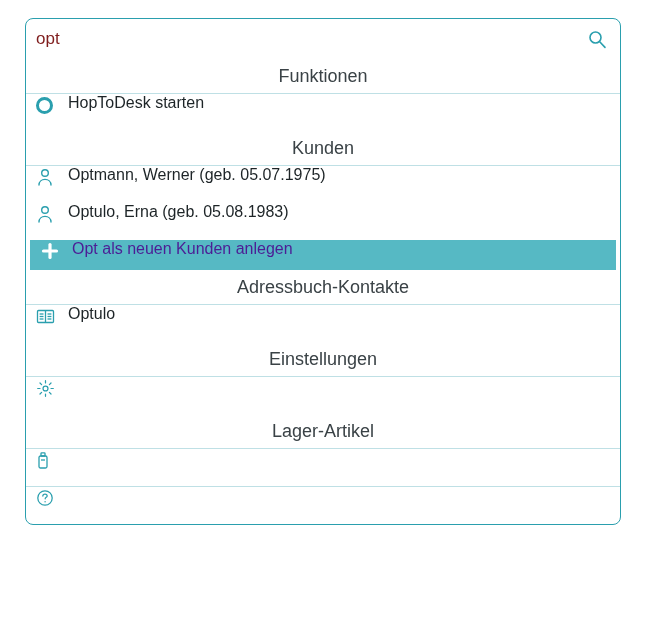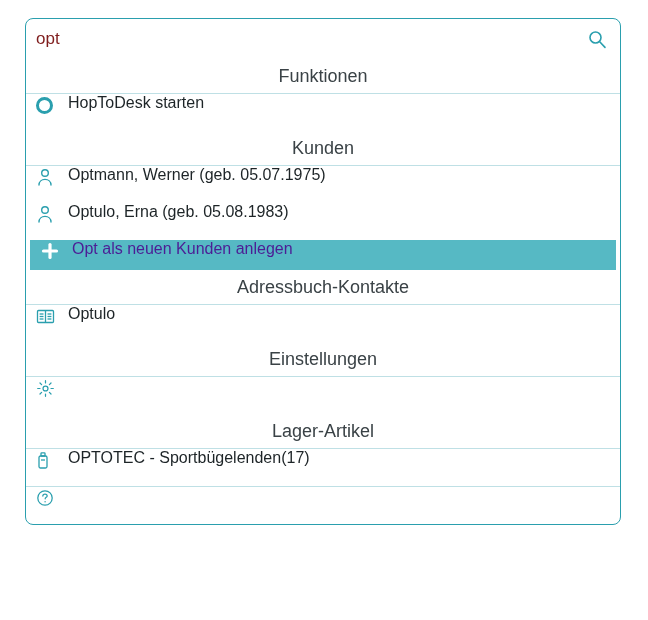--- a/index.html
+++ b/index.html
@@ -186,21 +186,20 @@
         </div>
         <div class="group-header">Lager-Artikel</div>
         <div class="row">
           <span class="ico">
             <svg width="14" height="19" viewBox="0 0 14 19" fill="none" stroke="currentColor" stroke-width="1.3">
               <rect x="3" y="5" width="8" height="12" rx="1.5"></rect>
               <rect x="5" y="1.8" width="4" height="3.2" rx="0.6"></rect>
               <line x1="5" y1="9" x2="9" y2="9"></line>
             </svg>
           </span>
-          <span class="label">OPTOTEC - Sportbügelenden(17)</span>
         </div>
       </div>
 
     <div class="row last">
       <span class="ico">
         <svg width="18" height="18" viewBox="0 0 20 20" fill="none" stroke="currentColor" stroke-width="1.4">
           <circle cx="10" cy="10" r="8"></circle>
           <path d="M7.6 7.8c0-1.3 1.1-2.2 2.4-2.2 1.3 0 2.4.9 2.4 2.1 0 1.5-2.2 1.7-2.2 3.2" stroke-linecap="round"></path>
           <circle cx="10.1" cy="14.1" r="0.8" fill="currentColor" stroke="none"></circle>
         </svg>

